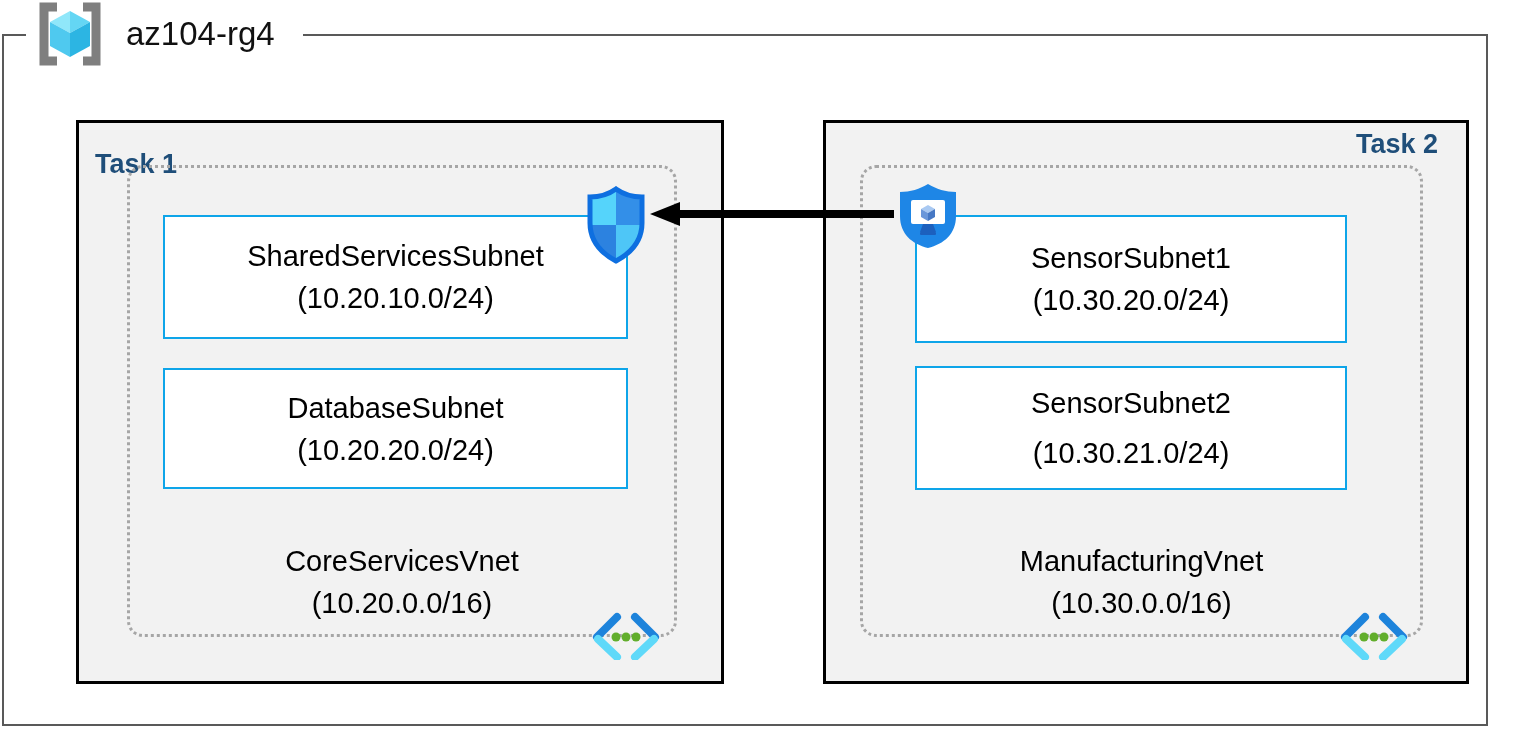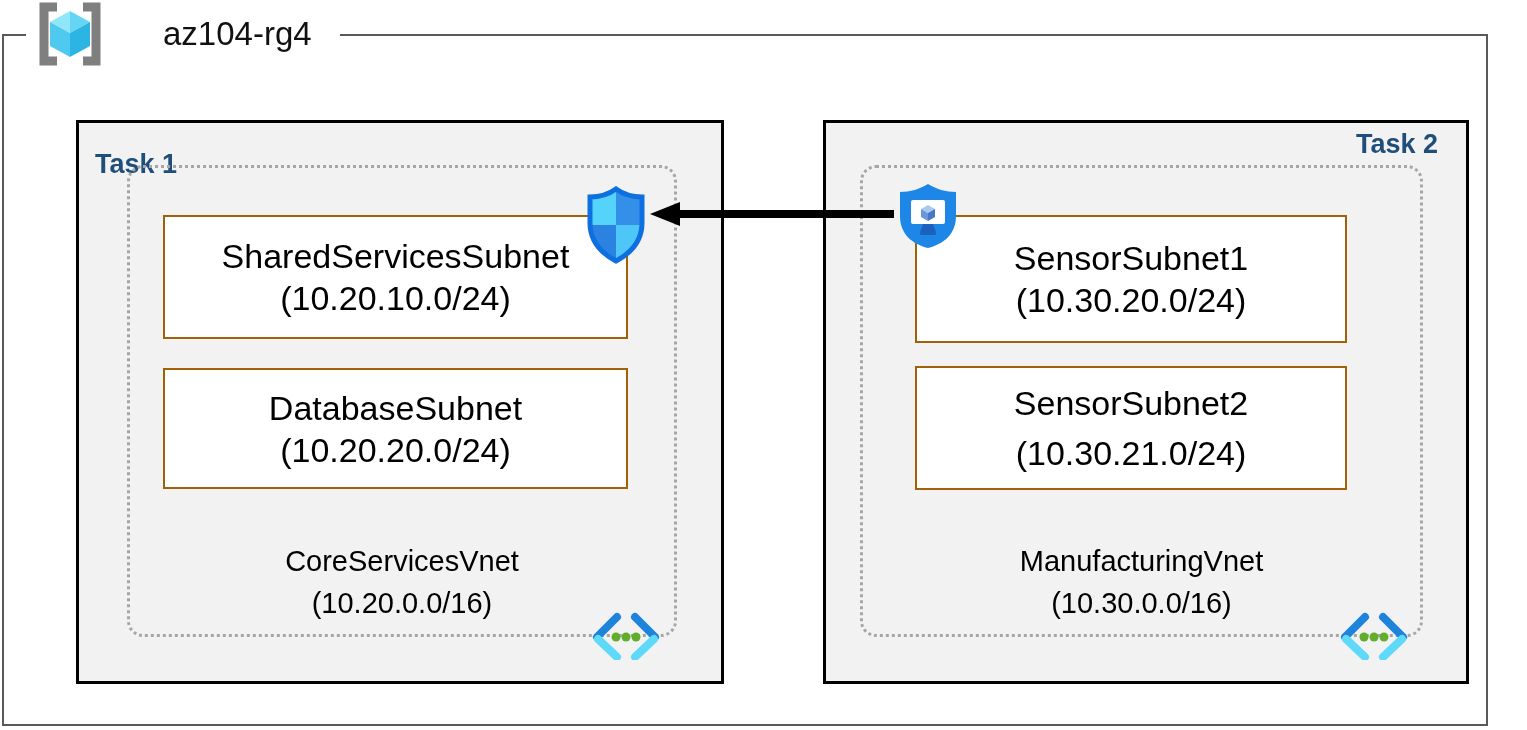--- a/index.html
+++ b/index.html
@@ -10,21 +10,21 @@
   
   .frame {
     position:absolute; left:2px; top:34px; width:1486px; height:692px;
     border:2px solid #595959; box-sizing:border-box; background:#ffffff;
   }
   .legend {
     position:absolute; left:22px; top:-36px; height:68px;
     display:flex; align-items:center; gap:18px;
     background:#ffffff; padding:0 28px 0 6px;
   }
-  .legend-title { font-size:33px; color:#111111; white-space:nowrap;margin-left:37px; }
+  .legend-title { font-size:33px; color:#111111; white-space:nowrap; }
 
   
   .task-box {
     position:absolute; box-sizing:border-box;
     border:3px solid #000000; background:#F2F2F2;
   }
   #task1-box { left:72px; top:84px; width:648px; height:564px; }
   #task2-box { left:819px; top:84px; width:646px; height:564px; }
   .task-label {
     position:absolute; top:4px; font-size:27px; font-weight:bold;
@@ -37,23 +37,23 @@
   .vnet-dotted {
     position:absolute; top:42px; box-sizing:border-box;
     border:3px dotted #A6A6A6; border-radius:16px;
   }
   #vnet1-dotted { left:48px; width:550px; height:472px; }
   #vnet2-dotted { left:34px; width:563px; height:472px; }
 
   
   .subnet-box {
     position:absolute; box-sizing:border-box; background:#ffffff;
-    border:2px solid #a16207; display:flex; flex-direction:column;
+    border:2px solid #0ea5e9; display:flex; flex-direction:column;
     align-items:center; justify-content:center; text-align:left;
-    font-size:34px; line-height:42px; color:#000000;
+    font-size:29px; line-height:42px; color:#000000;
   }
   #vnet1-dotted .subnet-box { left:33px; width:465px; }
   #subnet-shared   { top:47px;  height:124px; }
   #subnet-database { top:200px; height:121px; }
   #vnet2-dotted .subnet-box { left:52px; width:432px; }
   #subnet-sensor1 { top:47px;  height:128px; }
   #subnet-sensor2 { top:198px; height:124px;gap:8px; }
 
   .vnet-label {
     position:absolute; left:0; right:0; top:372px; text-align:center;

